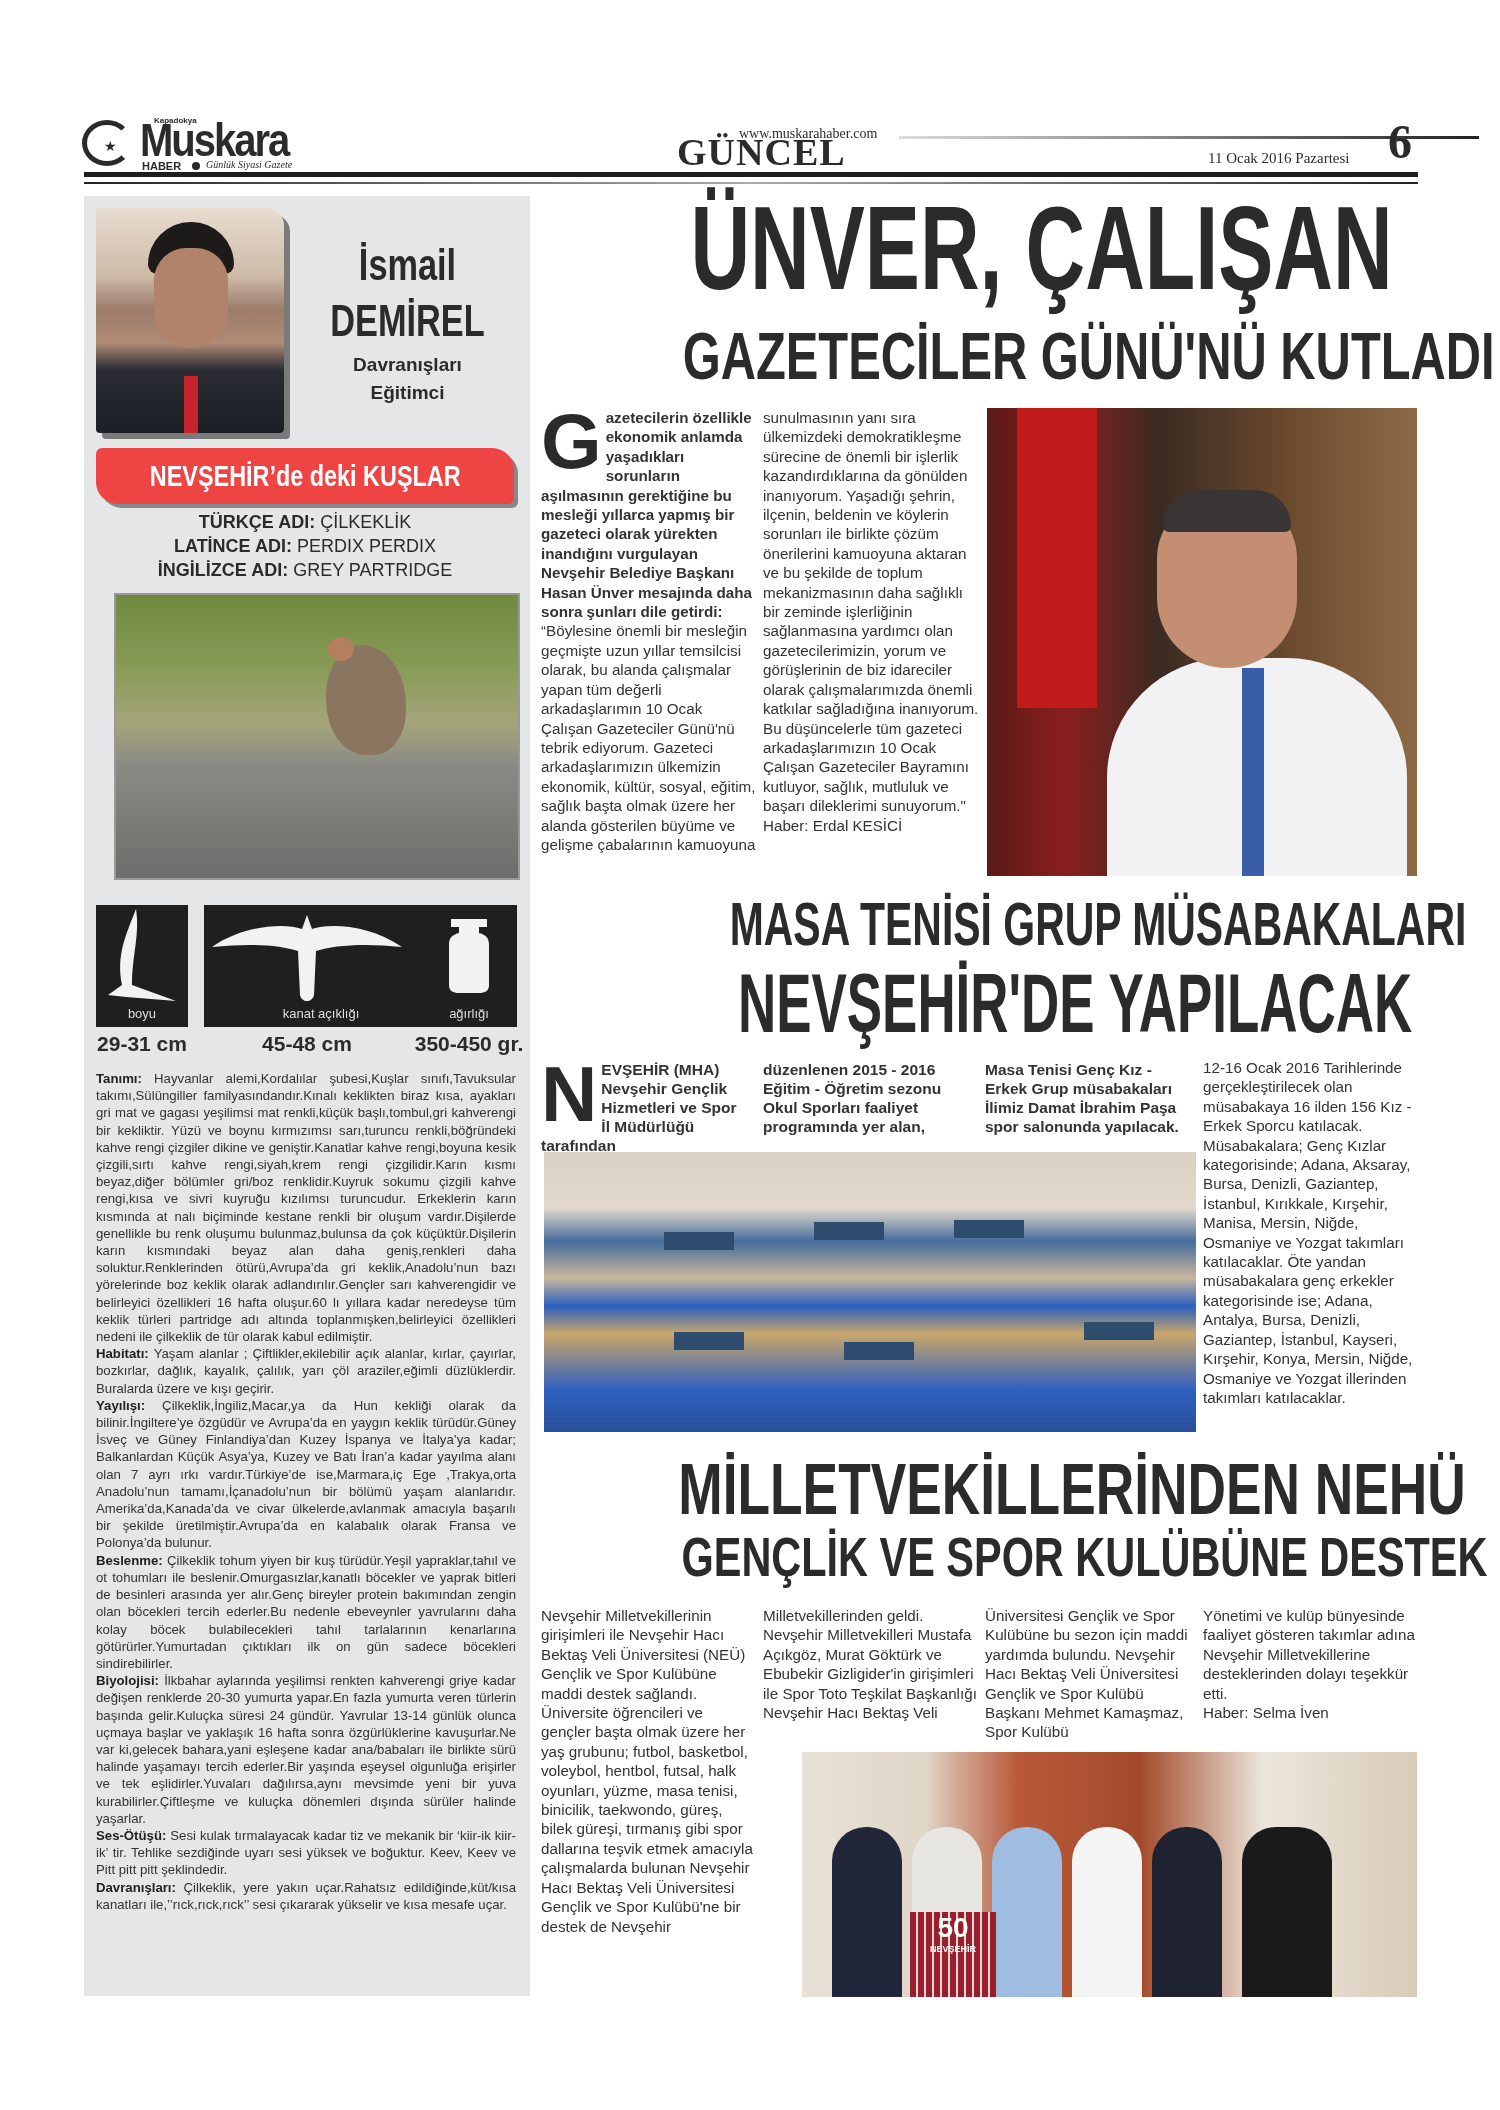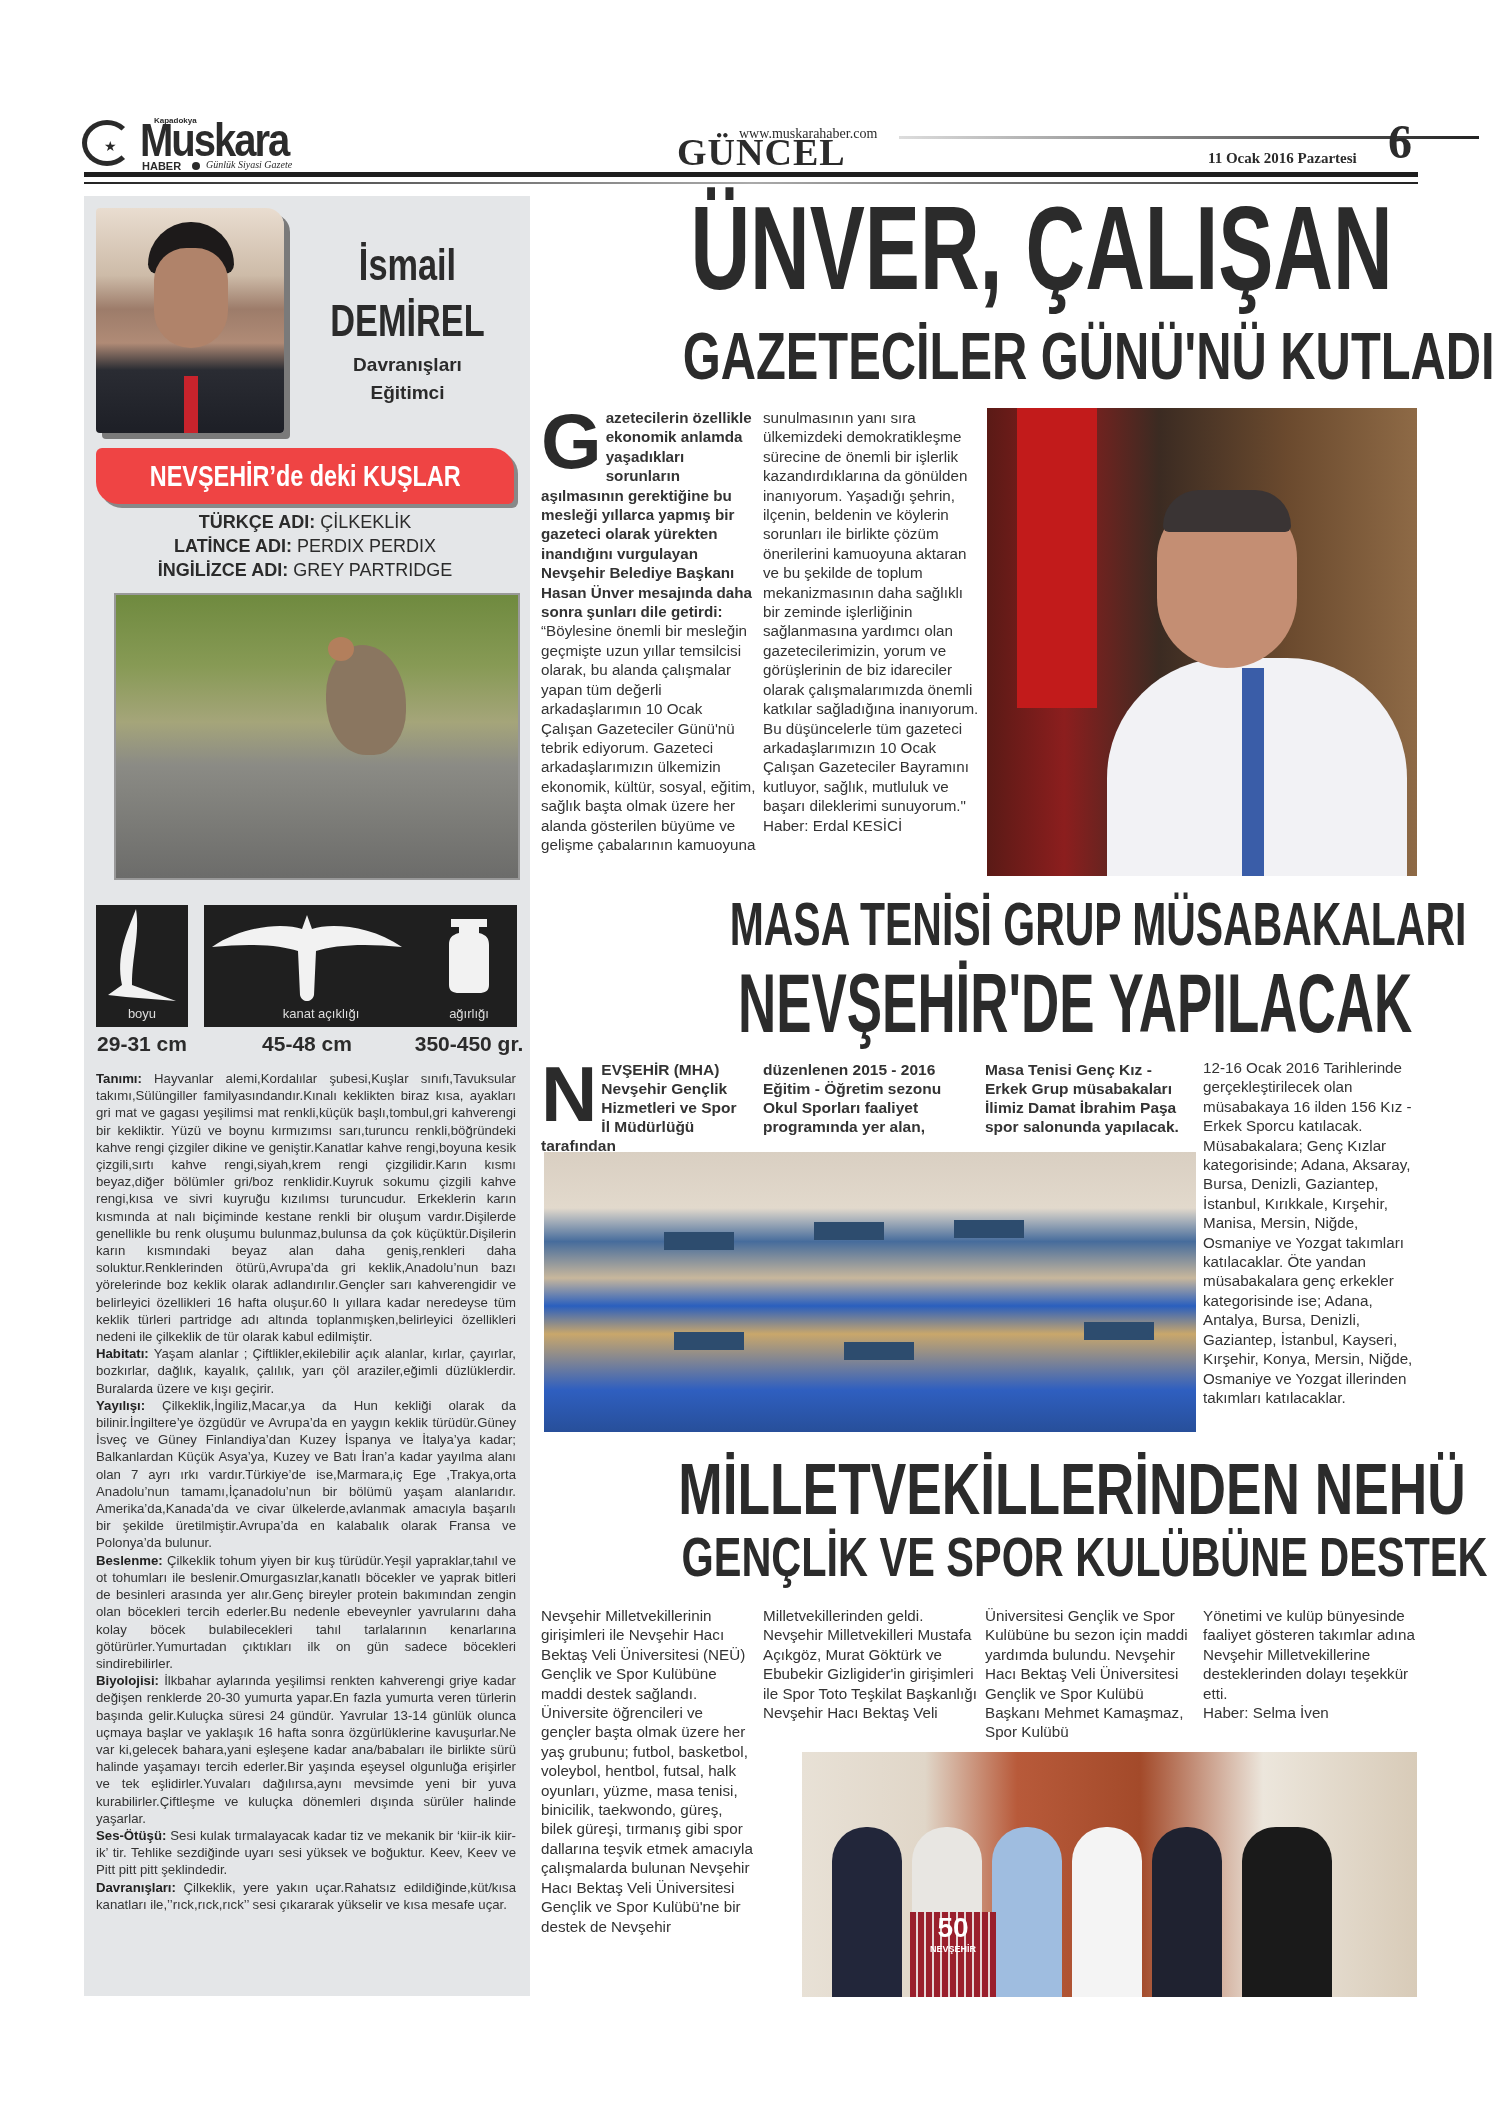--- a/index.html
+++ b/index.html
@@ -11,21 +11,21 @@
   #logo .star{position:absolute;left:22px;top:26px;font-size:14px;color:#2a2a2a;}
   #logo .kap{position:absolute;left:72px;top:4px;font-size:8px;font-weight:bold;font-family:"Liberation Sans",sans-serif;}
   #logo .name{position:absolute;left:58px;top:6px;font-size:40px;font-weight:900;letter-spacing:-2px;font-family:"Liberation Sans",sans-serif;transform:scaleY(1.15);}
   #logo .haber{position:absolute;left:60px;top:48px;font-size:11px;font-weight:bold;}
   #logo .dot{position:absolute;left:110px;top:50px;width:8px;height:8px;border-radius:50%;background:#2a2a2a;}
   #logo .tag{position:absolute;left:124px;top:47px;font-size:10px;font-style:italic;font-family:"Liberation Serif",serif;}
   #section{left:677px;top:130px;}
   #section .g{font-family:"Liberation Serif",serif;font-weight:bold;font-size:38px;letter-spacing:1px;}
   #section .url{position:absolute;left:62px;top:-4px;font-family:"Liberation Serif",serif;font-size:14px;white-space:nowrap;}
   #section .line{position:absolute;left:222px;top:6px;width:580px;height:3px;background:linear-gradient(90deg,#ddd,#222);}
-  #date{left:1208px;top:150px;font-family:"Liberation Serif",serif;font-size:15px;font-weight:bold;}
+  #date{left:1208px;top:150px;font-family:"Liberation Serif",serif;font-size:15px;}
   #pageno{left:1388px;top:118px;font-family:"Liberation Serif",serif;font-weight:bold;font-size:48px;line-height:48px;}
   .rule1{left:84px;top:172px;width:1334px;height:5px;background:#1e1e1e;}
   .rule2{left:84px;top:182px;width:1334px;height:2px;background:linear-gradient(90deg,#222,#aaa 50%,#222);}
   
   #sidebar{left:84px;top:196px;width:446px;height:1800px;background:#e4e6e8;}
   #author-photo{left:96px;top:208px;width:188px;height:225px;border-radius:4px 18px 4px 4px;background:linear-gradient(180deg,#e9ddd0 0%,#cdbba8 30%,#9d7c6a 45%,#b08b76 60%,#2a2c33 72%,#1d1f26 100%);box-shadow:6px 6px 0 #7a7a7a;overflow:hidden;}
   #author-photo .hair{position:absolute;left:52px;top:14px;width:86px;height:52px;background:#1d1a1a;border-radius:45px 45px 10px 10px;}
   #author-photo .face{position:absolute;left:58px;top:40px;width:74px;height:100px;background:#b0836a;border-radius:35px 35px 40px 40px;}
   #author-photo .tie{position:absolute;left:88px;top:168px;width:14px;height:60px;background:#c8232c;}
   #author-name1{left:285px;top:240px;width:245px;text-align:center;font-family:"Liberation Sans",sans-serif;font-weight:bold;font-size:44px;transform:scaleX(0.78);}

